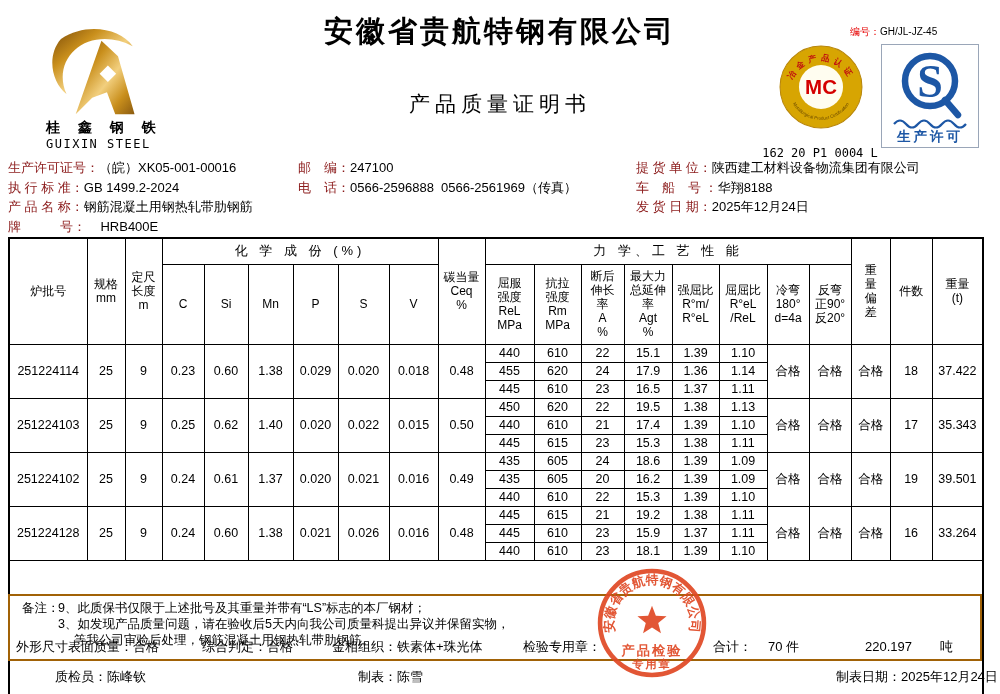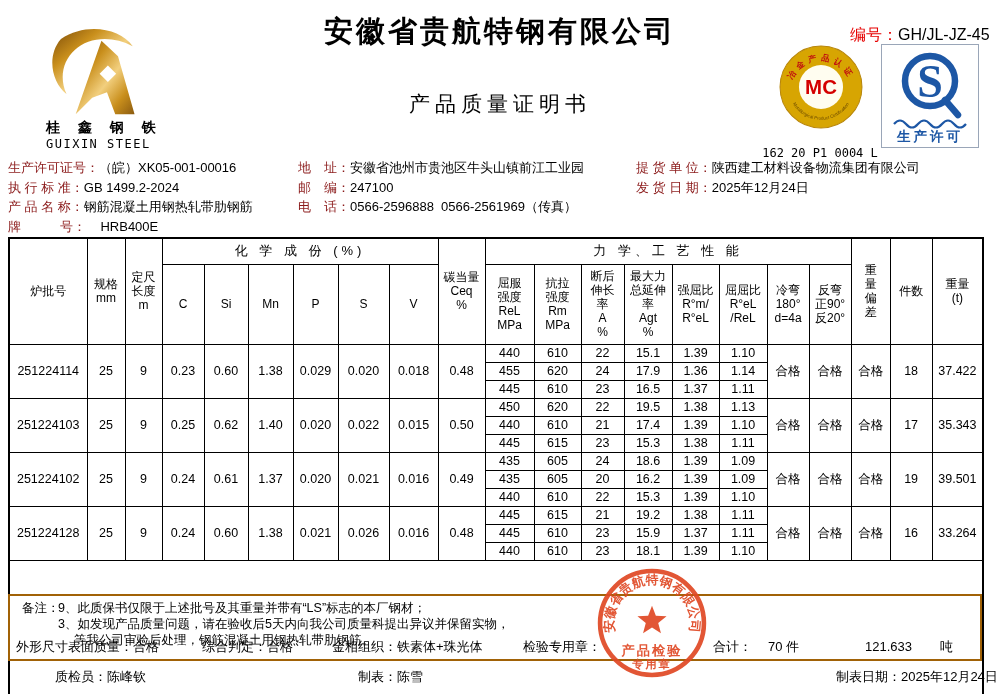--- a/index.html
+++ b/index.html
@@ -4,21 +4,21 @@
 <style>
   html,body{margin:0;padding:0;}
   body{
     width:1000px;height:694px;position:relative;background:#fff;color:#000;
     font-family:"Liberation Sans",sans-serif;overflow:hidden;
   }
   .abs{position:absolute;}
   
   .company-title{left:170px;top:12px;width:660px;text-align:center;font-size:29px;font-weight:600;letter-spacing:3px;}
   .doc-title{left:170px;top:90px;width:660px;text-align:center;font-size:21px;letter-spacing:5px;}
-  .serial{left:850px;top:25px;font-size:16px;white-space:pre;}
+  .serial{left:850px;top:25px;font-size:10px;white-space:pre;}
   .serial .lbl{color:#e60000;}
   .mc-code{left:750px;top:146px;width:140px;text-align:center;font-size:12px;font-family:"DejaVu Sans Mono",monospace;}
   .logo-cn{left:46px;top:119px;font-size:14px;font-weight:bold;letter-spacing:7px;white-space:pre;}
   .logo-en{left:46px;top:137px;font-size:12px;font-family:"DejaVu Sans Mono",monospace;letter-spacing:1.5px;}
   
   .info-col{top:158px;font-size:13px;line-height:19.5px;}
   .iline{white-space:pre;}
   .ilabel{color:#8b1a1a;}
   .info-left{left:8px;}
   .info-mid{left:298px;}
@@ -94,26 +94,26 @@
   <text x="49" y="97" text-anchor="middle" font-size="13.5" font-weight="bold" fill="#1d57a5" letter-spacing="3">生产许可</text>
 </svg>
 
 <div class="abs info-col info-left">
   <div class="iline"><span class="ilabel">生产许可证号：</span><span>（皖）XK05-001-00016</span></div>
   <div class="iline"><span class="ilabel">执 行 标 准：</span><span>GB 1499.2-2024</span></div>
   <div class="iline"><span class="ilabel">产 品 名 称：</span><span>钢筋混凝土用钢热轧带肋钢筋</span></div>
   <div class="iline"><span class="ilabel">牌　　　号：</span><span>    HRB400E</span></div>
 </div>
 <div class="abs info-col info-mid">
-  <div class="iline"><span class="ilabel">地　址：</span><span>安徽省池州市贵池区牛头山镇前江工业园</span></div>
   <div class="iline"><span class="ilabel">邮　编：</span><span>247100</span></div>
   <div class="iline"><span class="ilabel">电　话：</span><span>0566-2596888  0566-2561969（传真）</span></div>
 </div>
 <div class="abs info-col info-right">
   <div class="iline"><span class="ilabel">提 货 单 位：</span><span>陕西建工材料设备物流集团有限公司</span></div>
+  <div class="iline"><span class="ilabel">车　船　号 ：</span><span>华翔8188</span></div>
   <div class="iline"><span class="ilabel">发 货 日 期：</span><span>2025年12月24日</span></div>
 </div>
 
 <table class="cert">
   <colgroup>
     <col style="width:78px">
       <col style="width:38px">
       <col style="width:37px">
     <col style="width:42px">
       <col style="width:44px">
@@ -354,21 +354,21 @@
     </tbody>
   <tbody>
     <tr class="sumrow">
       <td colspan="21">
         <span class="sumitem" style="left:6px"><span>外形尺寸表面质量：</span><span>合格</span></span>
         <span class="sumitem" style="left:192px"><span>综合判定：</span><span>合格</span></span>
         <span class="sumitem" style="left:322px"><span>金相组织：</span><span>铁素体+珠光体</span></span>
         <span class="sumitem" style="left:513px">检验专用章：</span>
         <span class="sumitem" style="left:703px">合计：</span>
         <span class="sumitem" style="left:758px">70 件</span>
-        <span class="sumitem" style="left:855px">121.633</span>
+        <span class="sumitem" style="left:855px">220.197</span>
         <span class="sumitem" style="left:930px">吨</span>
       </td>
     </tr>
   </tbody>
 </table>
 
 <div class="abs notes">
   <span class="notes-label">备注：</span>
   <div class="note-lines">
     <div class="note-line">9、此质保书仅限于上述批号及其重量并带有“LS”标志的本厂钢材；</div>

